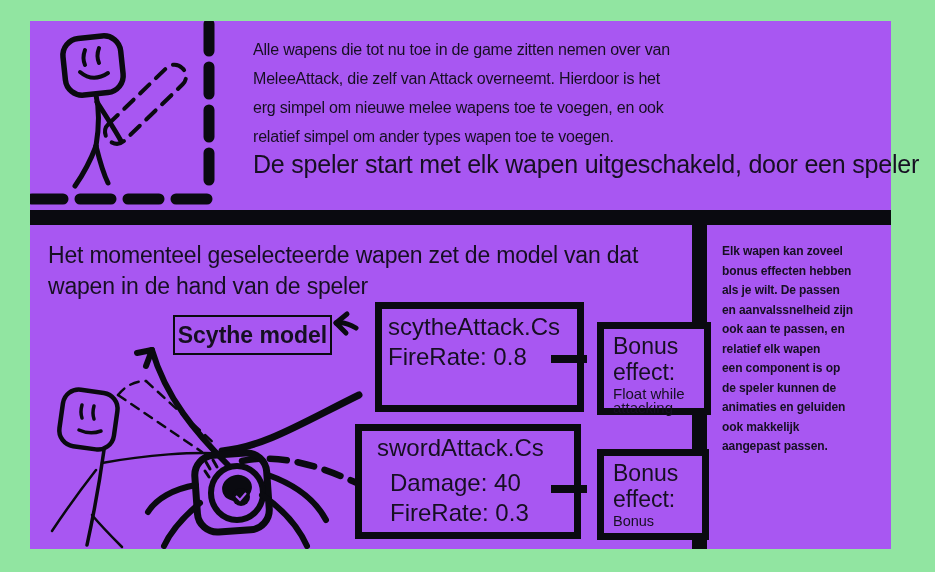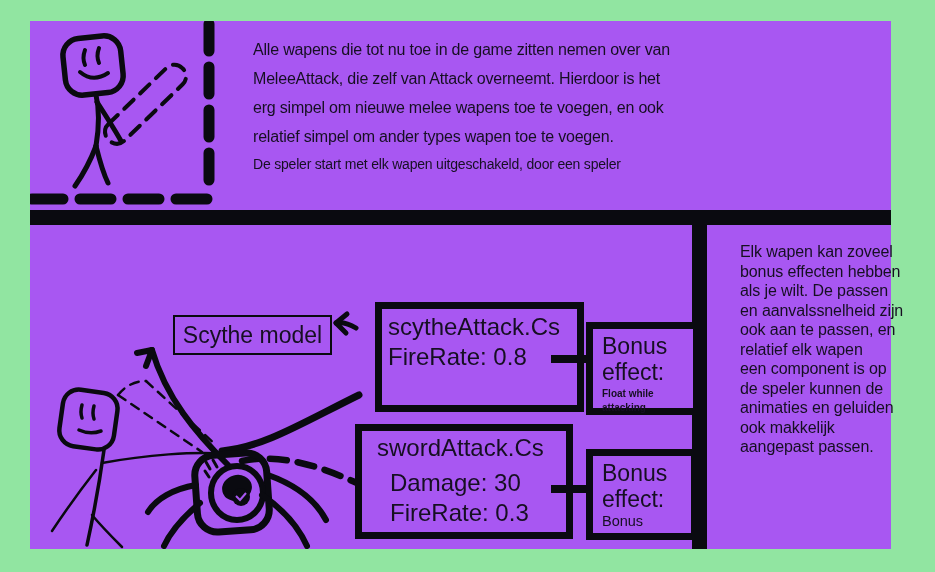--- a/index.html
+++ b/index.html
@@ -11,45 +11,45 @@
   }
   .stage{position:relative;width:935px;height:572px;}
   .panel{position:absolute;background:#a857f2;}
   .panel-top{left:30px;top:21px;width:861px;height:189px;}
   .bar-h{position:absolute;left:30px;top:210px;width:861px;height:15px;background:#0a0a10;}
   .panel-bottom{left:30px;top:225px;width:861px;height:324px;}
   .bar-v{position:absolute;left:692px;top:225px;width:15px;height:324px;background:#0a0a10;}
   .sketch{position:absolute;pointer-events:none;}
   .toptext{position:absolute;left:253px;top:35px;width:640px;}
   .toptext .big{font-size:16px;line-height:29px;letter-spacing:-0.2px;white-space:nowrap;}
-  .toptext .small{font-size:14px;line-height:26px;letter-spacing:-0.2px;white-space:nowrap;}
+  .toptext .small{font-size:25px;line-height:26px;letter-spacing:-0.2px;white-space:nowrap;}
   .heading{position:absolute;left:48px;top:240px;font-size:23px;line-height:31px;letter-spacing:-0.2px;}
   .heading div{white-space:nowrap;}
-  .sidetext{position:absolute;left:740px;top:242px;font-size:16px;line-height:19.5px;letter-spacing:-0.1px;}
+  .sidetext{position:absolute;left:722px;top:242px;font-size:12px;line-height:19.5px;letter-spacing:-0.1px;font-weight:bold;}
   .sidetext div{white-space:nowrap;}
   .labelbox{
     position:absolute;left:173px;top:315px;width:155px;height:36px;
     border:2px solid #0a0a10;display:flex;align-items:center;justify-content:center;
-    font-size:23px;background:#a857f2;
+    font-size:23px;background:#a857f2;font-weight:bold;
   }
   .card{
     position:absolute;background:#a857f2;border:7px solid #0a0a10;
     font-size:24px;line-height:30px;
   }
   .card-scythe{left:355px;top:302px;width:189px;height:93px;padding:3px 0 0 6px;margin-left:20px;}
-  .card-sword{left:355px;top:424px;width:189px;height:99px;padding:2px 0 0 15px;}
+  .card-sword{left:355px;top:424px;width:189px;height:99px;padding:2px 8px 0 15px;}
   .card-sword .row{margin-left:13px;}
   .card-sword .title{margin-bottom:5px;}
   .bonus{
     position:absolute;background:#a857f2;border:7px solid #0a0a10;
-    font-size:23px;line-height:26px;
+    font-size:23px;line-height:26px;margin-left:11px;
   }
   .bonus-scythe{left:586px;top:322px;width:91px;height:75px;padding:4px 0 0 9px;}
   .bonus-sword{left:586px;top:449px;width:89px;height:73px;padding:4px 0 0 9px;}
-  .bonus .value{font-size:10px;line-height:14px;font-weight:bold;margin-top:2px;width:74px;}
+  .bonus .value{font-size:15px;line-height:14px;font-weight:normal;margin-top:2px;width:74px;}
   .bonus-sword .value{font-size:14.5px;font-weight:normal;}
   .connector{position:absolute;background:#0a0a10;height:8px;width:36px;}
   .conn-1{left:551px;top:355px;}
   .conn-2{left:551px;top:485px;}
   svg{display:block;}
   .stroke{stroke:#0a0a10;fill:none;stroke-linecap:round;stroke-linejoin:round;}
 </style>
 </head>
 <body>
 
@@ -126,39 +126,43 @@
   </svg>
 
   <div class="toptext">
     <div class="big">Alle wapens die tot nu toe in de game zitten nemen over van</div>
     <div class="big">MeleeAttack, die zelf van Attack overneemt. Hierdoor is het</div>
     <div class="big">erg simpel om nieuwe melee wapens toe te voegen, en ook</div>
     <div class="big">relatief simpel om ander types wapen toe te voegen.</div>
     <div class="small">De speler start met elk wapen uitgeschakeld,  door een speler</div>
   </div>
 
+  <div class="heading">
+    <div>Het momenteel geselecteerde wapen zet de model van dat</div>
+    <div>wapen in de hand van de speler</div>
+  </div>
 
   <div class="labelbox">Scythe model</div>
 
   <div class="card card-scythe">
     <div class="title">scytheAttack.Cs</div>
     <div class="row">FireRate: 0.8</div>
   </div>
 
   <div class="connector conn-1"></div>
 
   <div class="bonus bonus-scythe">
     <div>Bonus</div>
     <div>effect:</div>
     <div class="value">Float while attacking</div>
   </div>
 
   <div class="card card-sword">
     <div class="title">swordAttack.Cs</div>
-    <div class="row">Damage: 30</div>
+    <div class="row">Damage: 40</div>
     <div class="row">FireRate: 0.3</div>
   </div>
 
   <div class="connector conn-2"></div>
 
   <div class="bonus bonus-sword">
     <div>Bonus</div>
     <div>effect:</div>
     <div class="value">Bonus</div>
   </div>

